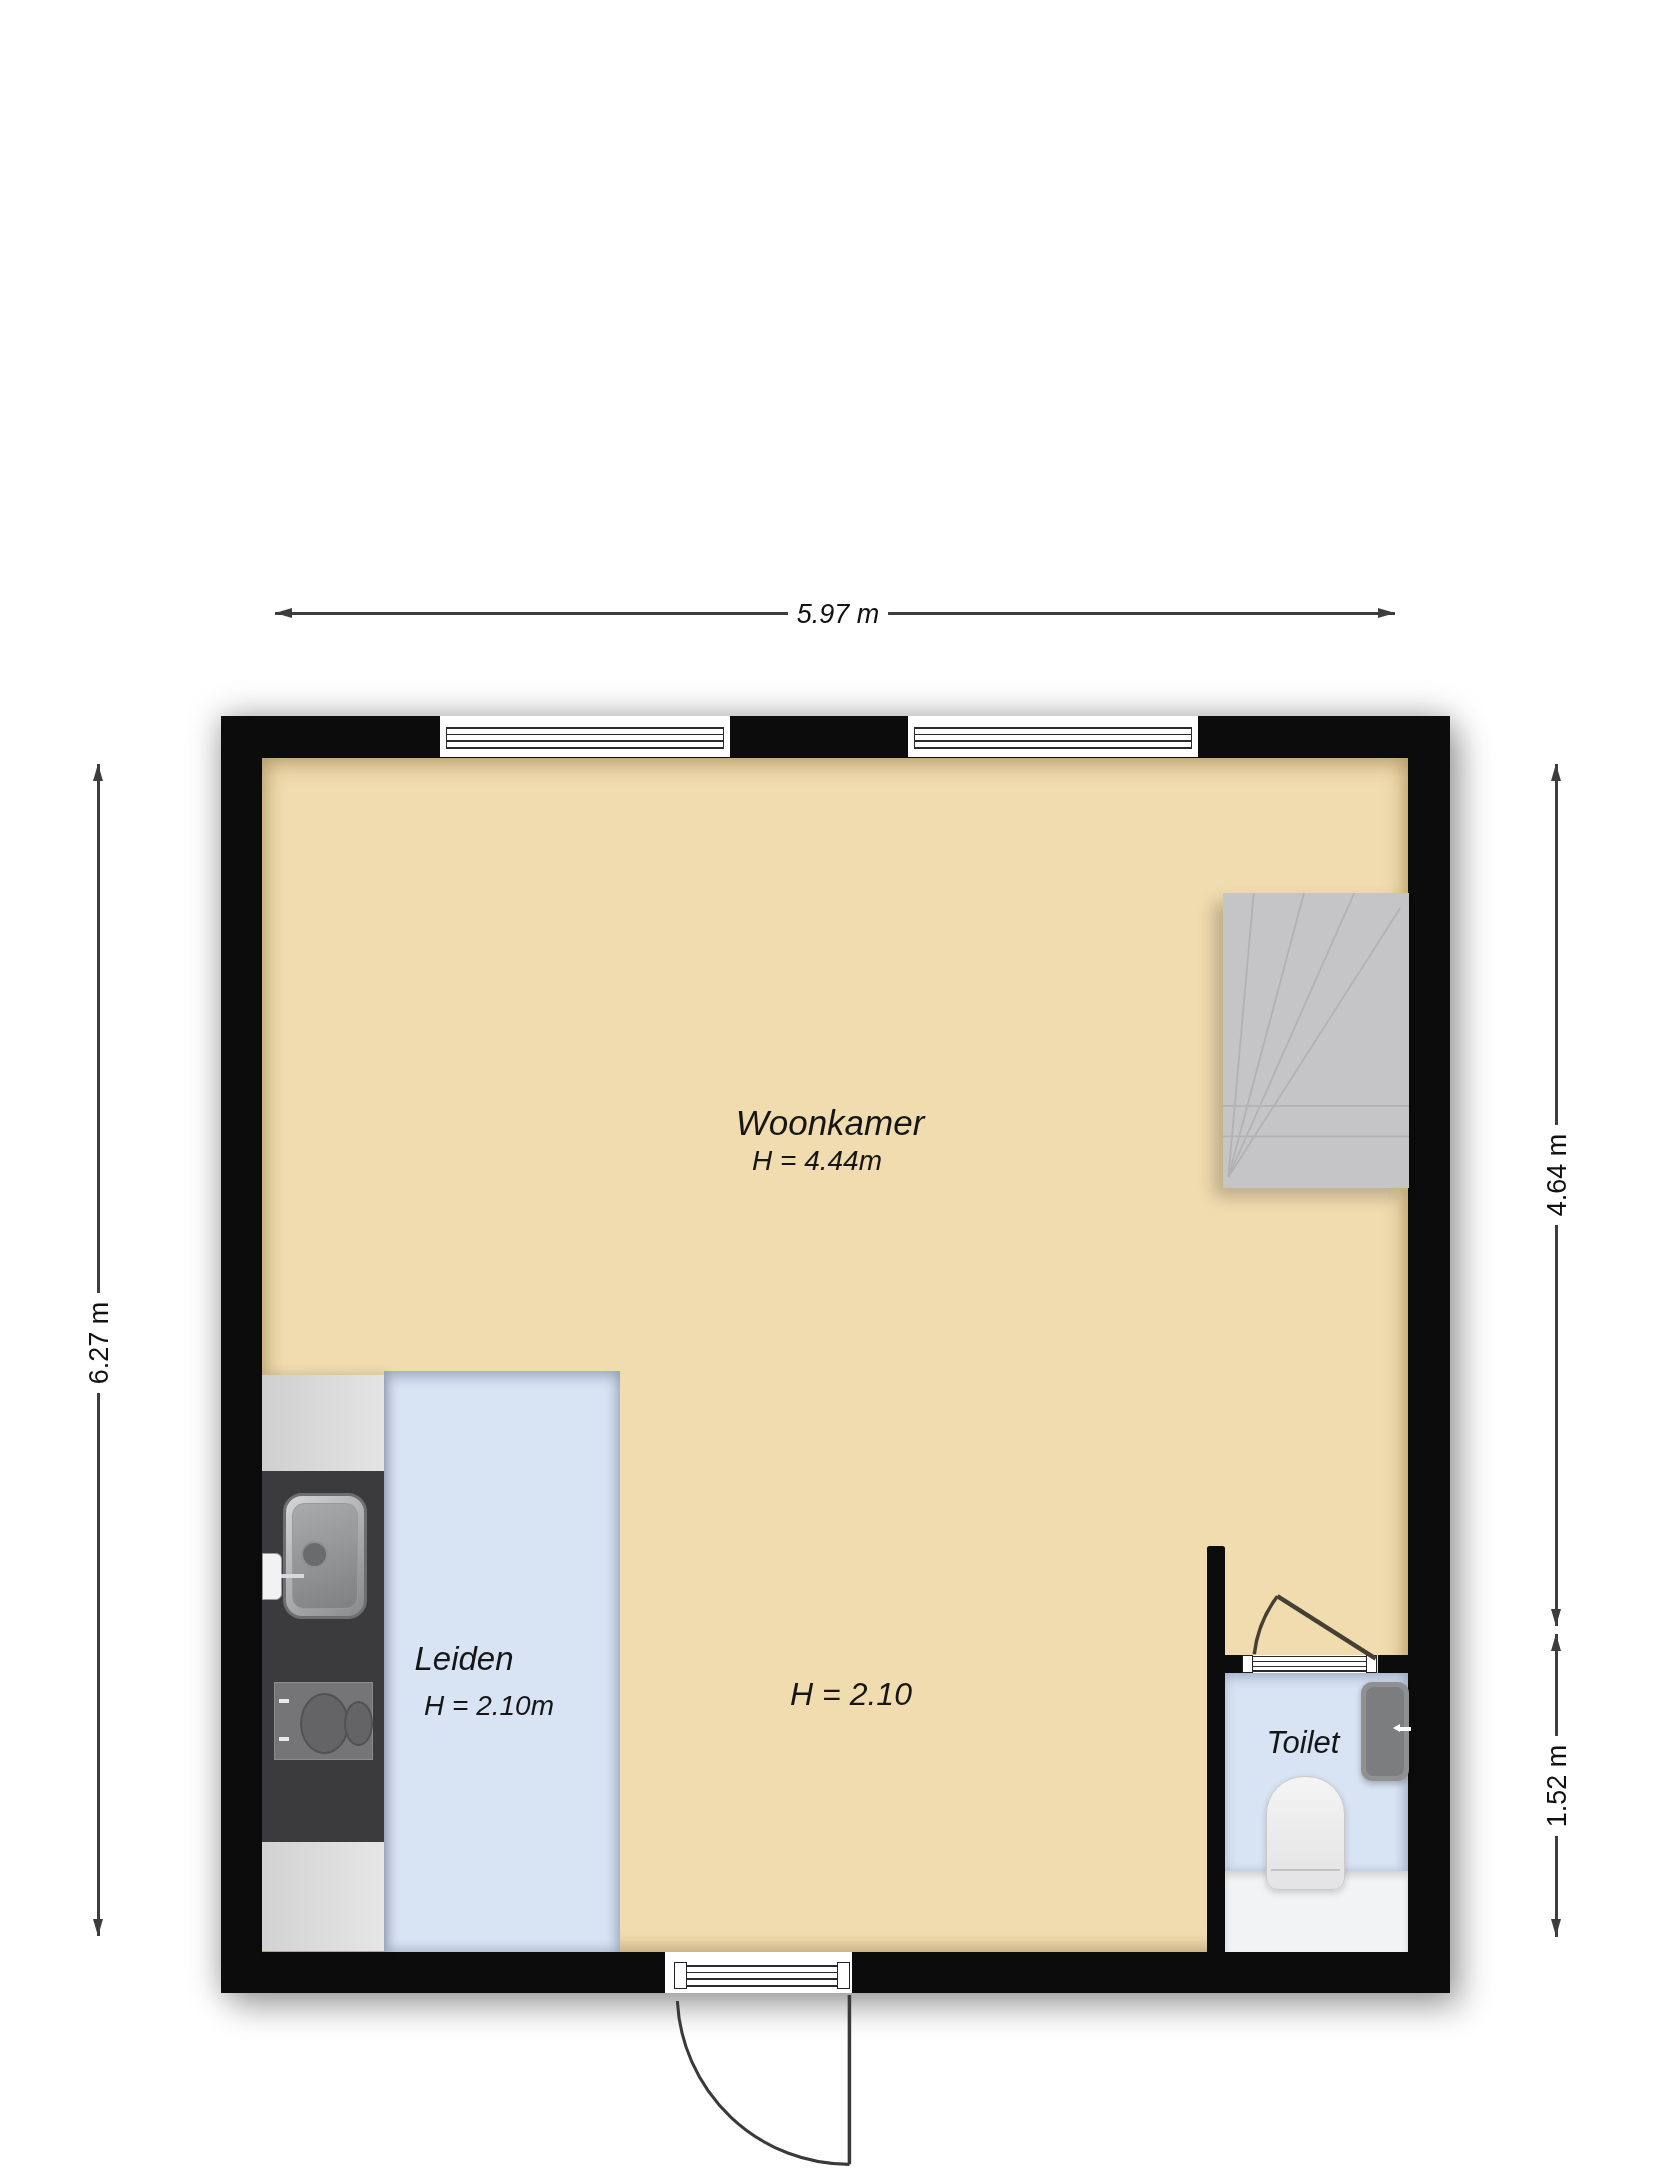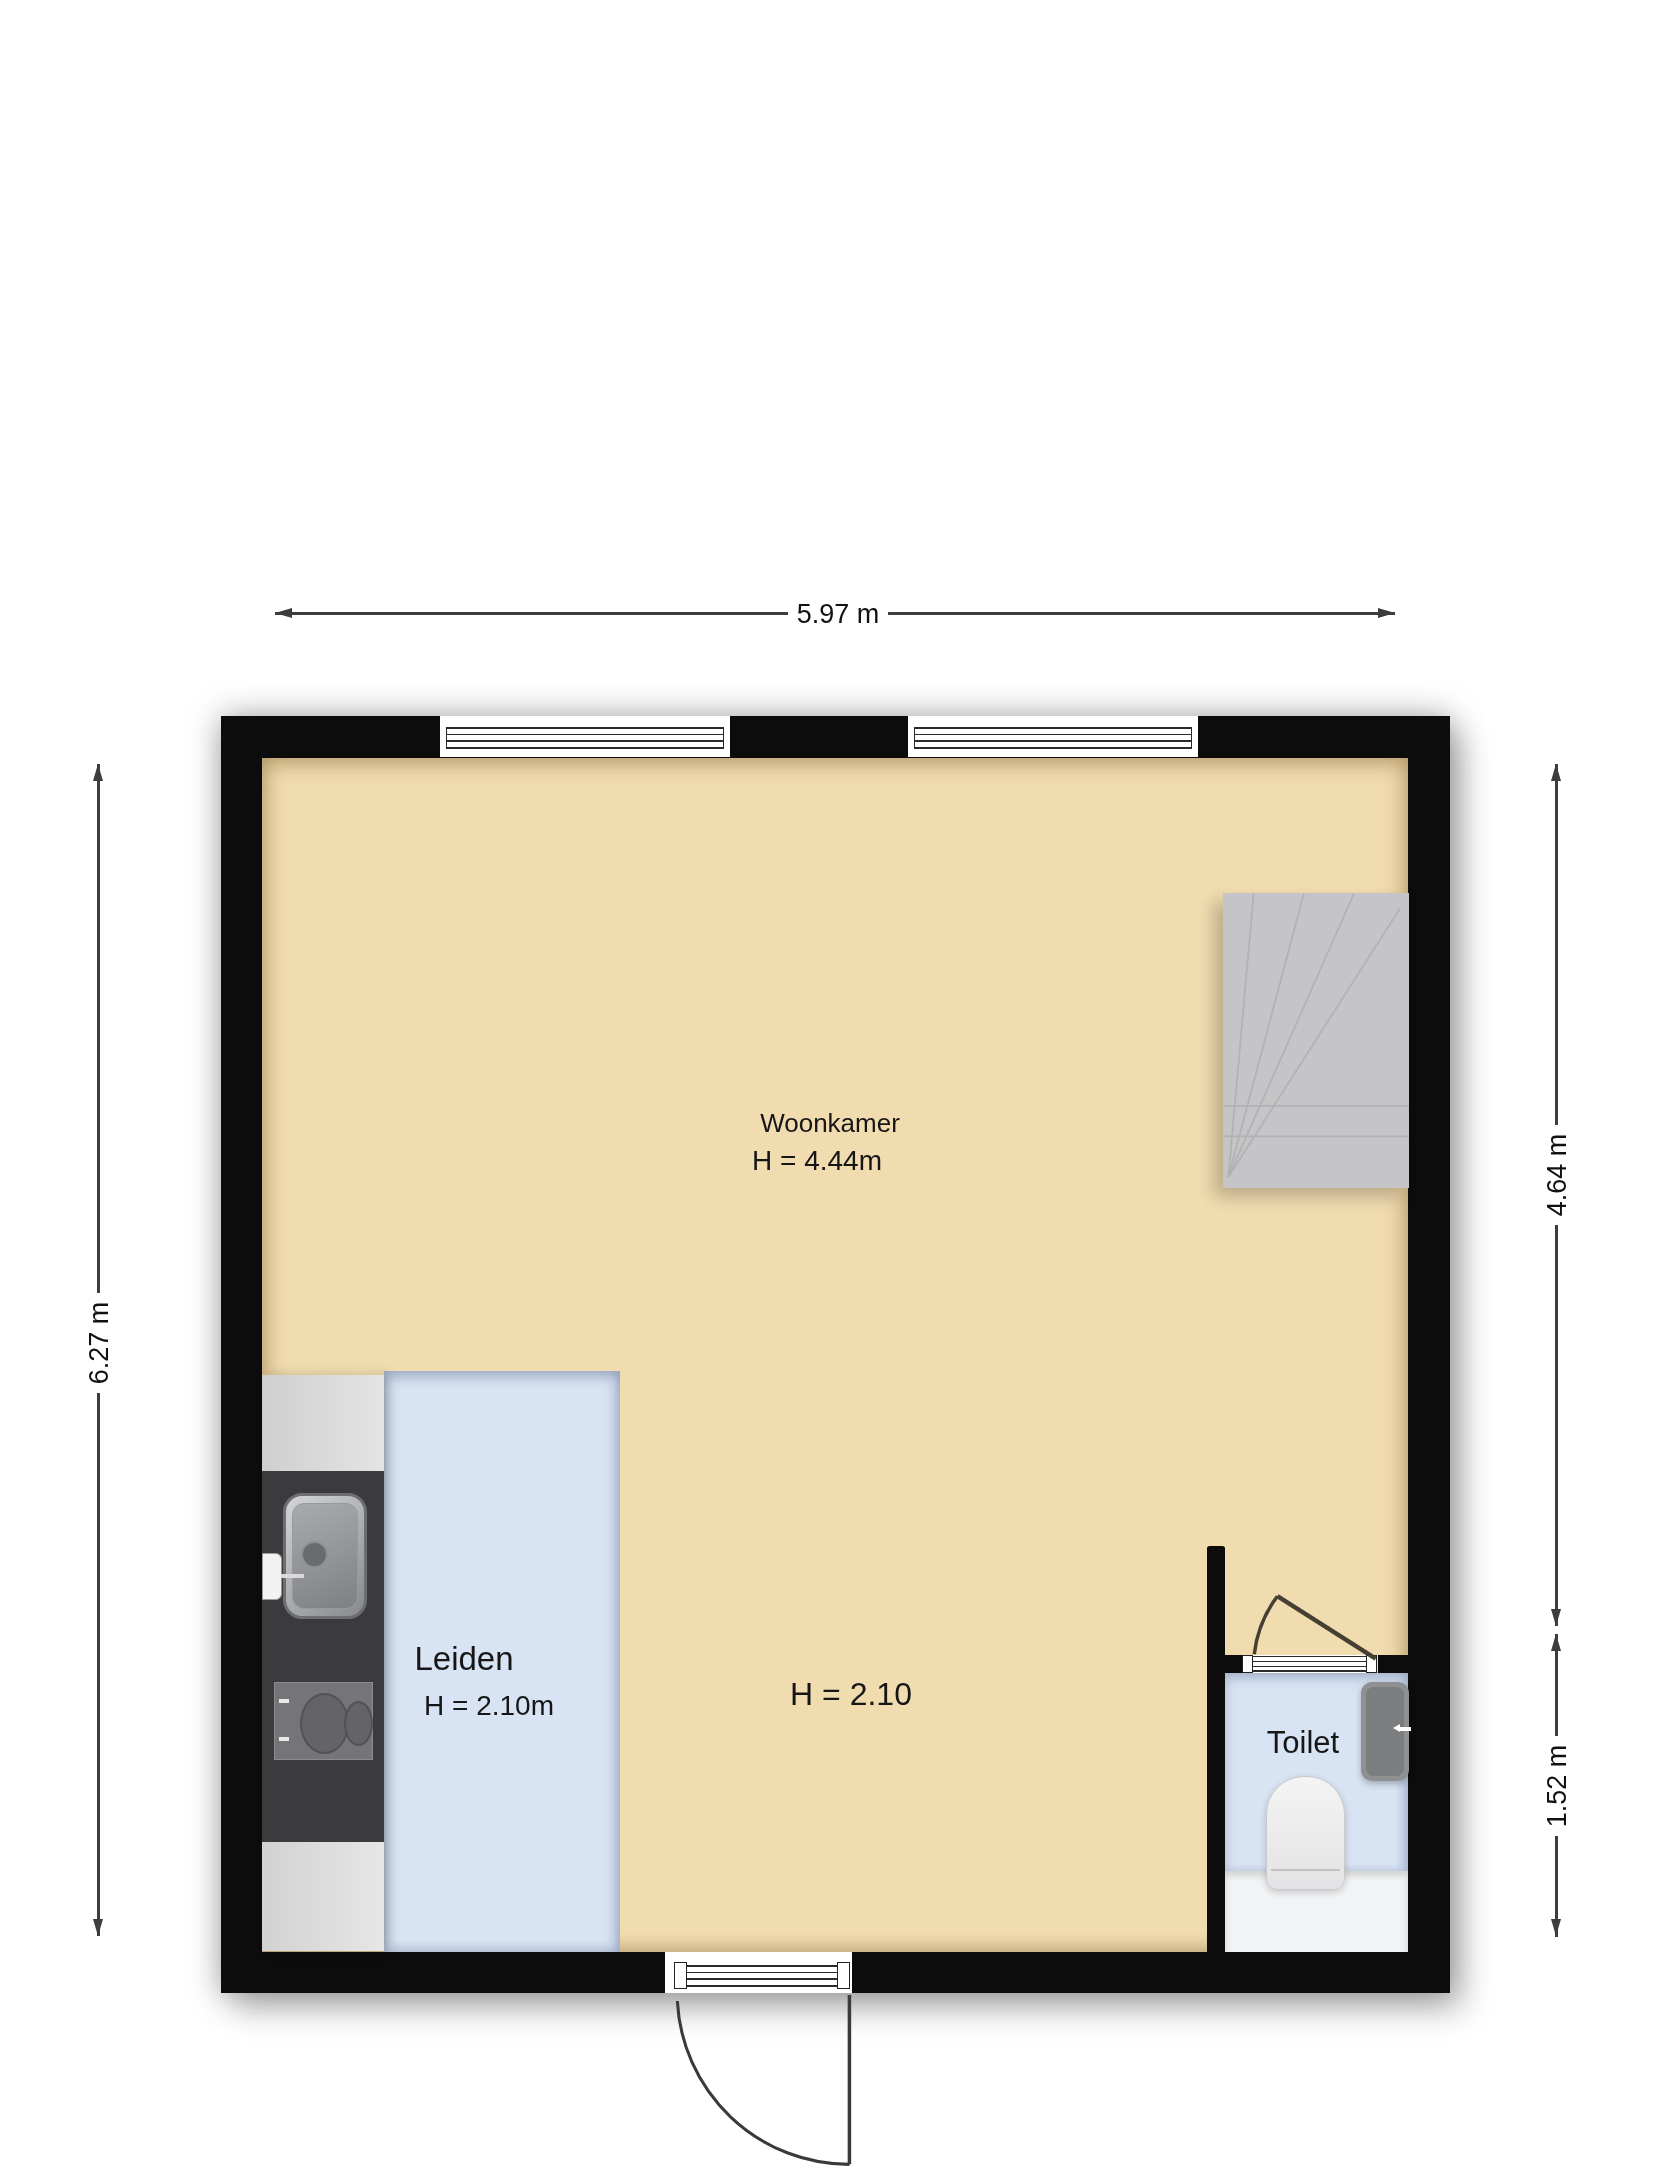--- a/index.html
+++ b/index.html
@@ -5,21 +5,21 @@
   html,body{margin:0;padding:0;background:#ffffff;}
   .page{
     position:relative;
     width:1677px;height:2981px;
     background:#ffffff;
     font-family:"Liberation Sans", sans-serif;
     color:#1a1a1a;
     overflow:hidden;
   }
   .abs{position:absolute;}
-  .center{transform:translate(-50%,-50%);}
+  .center{transform:translate(-50%,-50%);font-style:italic;}
 
   
   .title{
     left:803px;top:306px;
     transform:translate(-50%,-50%);
     font-size:53px;letter-spacing:0.4px;color:#111;
     white-space:nowrap;
   }
 
   
@@ -162,21 +162,21 @@
   
   .stairs{
     left:1223px;top:893px;width:186px;height:295px;
     background:#c5c5c7;
     box-shadow:-8.7px 8.7px 15.7px rgba(0,0,0,.22);
   }
   .stairs svg{position:absolute;left:0;top:0;}
 
   
   .room-label{white-space:nowrap;color:#161616;}
-  .lbl-woonkamer{left:830px;top:1123px;font-size:26px;}
+  .lbl-woonkamer{left:830px;top:1123px;font-size:35px;}
   .lbl-woonkamer-h{left:817px;top:1161px;font-size:28px;}
   .lbl-keuken{left:464px;top:1659px;font-size:33px;}
   .lbl-keuken-h{left:489px;top:1706px;font-size:28px;}
   .lbl-toilet{left:1303px;top:1743px;font-size:31px;}
   .lbl-open-h{left:851px;top:1694px;font-size:32px;}
 
   
   .dim-line{background:#3d3d3d;}
   .dim-label{
     background:#ffffff;color:#111;font-size:27px;white-space:nowrap;

